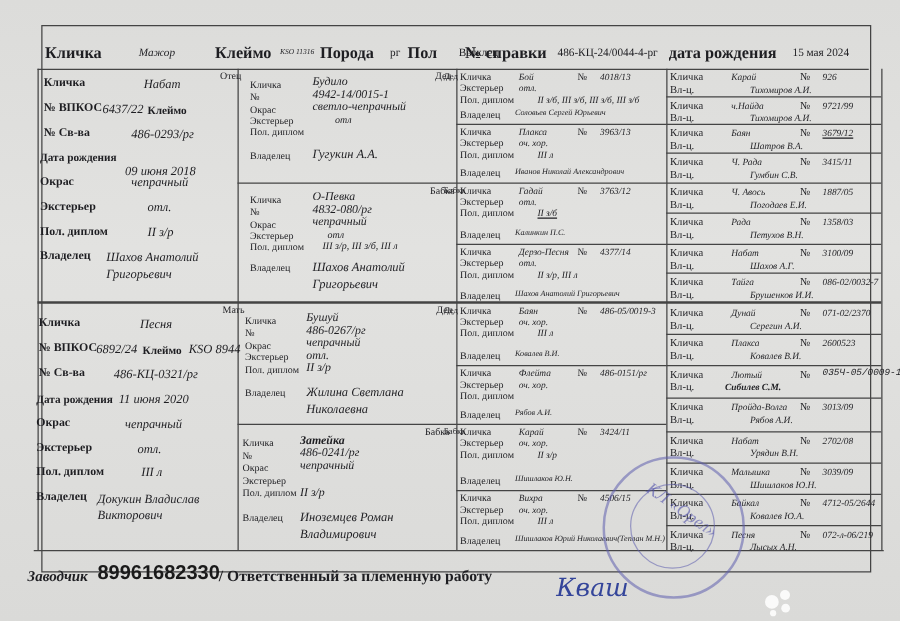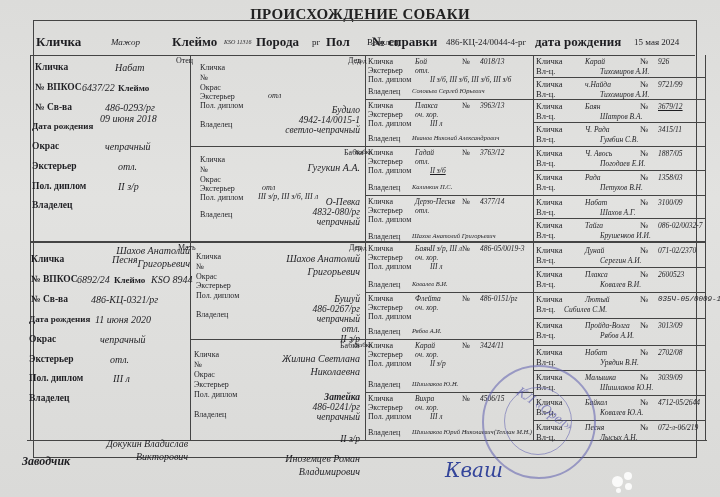--- a/index.html
+++ b/index.html
@@ -14,21 +14,21 @@
   .b{font-weight:bold;}
   .it{font-style:italic;}
   .sm{font-size:9px;}
   .xs{font-size:6px;}
   .frame{position:absolute;border:1px solid #333;}
   .line-h{position:absolute;height:0;border-top:1px solid #444;}
   .line-v{position:absolute;width:0;border-left:1px solid #444;}
   .lbl{position:absolute;font-size:9px;white-space:nowrap;}
   .lblb{position:absolute;font-size:9.5px;font-weight:bold;white-space:nowrap;}
   .val{position:absolute;font-size:10px;font-style:italic;white-space:nowrap;}
-  .valc{position:absolute;font-size:10px;font-style:italic;text-align:right;margin-top:44px;}
+  .valc{position:absolute;font-size:10px;font-style:italic;text-align:left;}
   .g3{position:absolute;font-size:8px;white-space:nowrap;}
   .g3v{position:absolute;font-size:7.5px;font-style:italic;white-space:nowrap;}
   .g4{position:absolute;font-size:8.5px;white-space:nowrap;}
   .g4v{position:absolute;font-size:7.5px;font-style:italic;white-space:nowrap;}
   .stamp{position:absolute;left:482px;top:365px;width:110px;height:110px;border-radius:50%;
          border:2px solid rgba(95,95,175,0.55);}
   .stamp .inner{position:absolute;left:20px;top:20px;width:66px;height:66px;border-radius:50%;
          border:1.5px solid rgba(95,95,175,0.55);}
   .stamp .txt{position:absolute;left:28px;top:34px;font-size:14px;color:rgba(80,80,170,0.6);
          transform:rotate(35deg);font-style:italic;}
@@ -37,21 +37,20 @@
   .avito{position:absolute;left:612px;top:468px;font-size:22px;font-weight:bold;color:rgba(255,255,255,0.85);
          font-family:"DejaVu Sans",sans-serif;}
   .avito-dots{position:absolute;left:612px;top:472px;width:22px;height:22px;}
   .avito-dots i{position:absolute;border-radius:50%;background:rgba(255,255,255,0.85);}
 </style>
 </head>
 <body>
 
 <div class="paper">
 
-  <div class="title">ПРОИСХОЖДЕНИЕ СОБАКИ</div>
 
   <div class="frame" style="left:33px;top:20px;width:662px;height:436px;border-color:#444;"></div>
 
   <div class="hdr">
     <span class="b" style="left:0;font-size:13px;">Кличка</span>
     <span class="it sm" style="left:75px;top:3px;">Мажор</span>
     <span class="b" style="left:136px;font-size:13px;">Клеймо</span>
     <span class="xs it" style="left:188px;top:5px;">KSO 11316</span>
     <span class="b" style="left:220px;font-size:13px;">Порода</span>
     <span class="sm" style="left:276px;top:3px;">рг</span>
@@ -99,21 +98,21 @@
   <div>
     <div class="lbl" style="left:176px;top:56px;font-size:8px;">Отец</div>
     <div class="lblb" style="left:35px;top:62px;">Кличка</div>
     <div class="val" style="left:115px;top:62px;">Набат</div>
     <div class="lblb" style="left:35px;top:82px;">№ ВПКОС</div>
     <div class="val" style="left:82px;top:82px;">6437/22</div>
     <div class="lblb" style="left:118px;top:83px;font-size:9px;">Клеймо</div>
     <div class="lblb" style="left:35px;top:102px;">№ Св-ва</div>
     <div class="val" style="left:105px;top:102px;">486-0293/рг</div>
     <div class="lblb" style="left:32px;top:121px;font-size:9px;">Дата рождения</div>
-    <div class="val" style="left:100px;top:113px;text-align:center;">09 июня 2018</div>
+    <div class="val" style="left:100px;top:132px;text-align:center;">09 июня 2018</div>
     <div class="lblb" style="left:32px;top:141px;">Окрас</div>
     <div class="val" style="left:105px;top:141px;">чепрачный</div>
     <div class="lblb" style="left:32px;top:161px;">Экстерьер</div>
     <div class="val" style="left:118px;top:161px;">отл.</div>
     <div class="lblb" style="left:32px;top:181px;">Пол. диплом</div>
     <div class="val" style="left:118px;top:181px;">II з/р</div>
     <div class="lblb" style="left:32px;top:200px;">Владелец</div>
     <div class="valc" style="left:85px;top:200px;width:105px;line-height:13px;">Шахов Анатолий Григорьевич</div>
   </div>
 
@@ -243,21 +242,21 @@
       </div>
       <div>
         <div class="lbl" style="left:355px;top:197px;font-size:7px;"></div>
         <div class="g3" style="left:368px;top:197px;">Кличка</div>
         <div class="g3v" style="left:415px;top:197px;">Дерзо-Песня</div>
         <div class="g3" style="left:462px;top:197px;">№</div>
         <div class="g3v" style="left:480px;top:197px;">4377/14</div>
         <div class="g3" style="left:368px;top:206px;">Экстерьер</div>
         <div class="g3v" style="left:415px;top:206px;">отл.</div>
         <div class="g3" style="left:368px;top:215px;">Пол. диплом</div>
-        <div class="g3v" style="left:430px;top:215px;margin-top:29px;">II з/р, III л</div>
+        <div class="g3v" style="left:430px;top:215px;">II з/р, III л</div>
         <div class="g3" style="left:368px;top:232px;">Владелец</div>
         <div class="g3v" style="left:412px;top:232px;font-size:6.5px;">Шахов Анатолий Григорьевич</div>
       </div>
       <div>
         <div class="lbl" style="left:355px;top:244px;font-size:7px;">Дед</div>
         <div class="g3" style="left:368px;top:244px;">Кличка</div>
         <div class="g3v" style="left:415px;top:244px;">Баян</div>
         <div class="g3" style="left:462px;top:244px;">№</div>
         <div class="g3v" style="left:480px;top:244px;">486-05/0019-3</div>
         <div class="g3" style="left:368px;top:253px;">Экстерьер</div>
@@ -388,21 +387,21 @@
         <div class="g4v" style="left:658px;top:270px;">2600523</div>
         <div class="g4" style="left:536px;top:279px;">Вл-ц.</div>
         <div class="g4v" style="left:600px;top:280px;">Ковалев В.И.</div>
       </div>
       <div>
         <div class="g4" style="left:536px;top:294px;">Кличка</div>
         <div class="g4v" style="left:585px;top:295px;">Лютый</div>
         <div class="g4" style="left:640px;top:294px;">№</div>
         <div class="g4v" style="left:658px;top:295px;font-family:Liberation Mono, monospace;">035Ч-05/0009-1</div>
         <div class="g4" style="left:536px;top:304px;">Вл-ц.</div>
-        <div class="g4v" style="left:564px;top:305px;">Сибилев С.М.</div>
+        <div class="g4v" style="left:580px;top:305px;font-weight:bold;">Сибилев С.М.</div>
       </div>
       <div>
         <div class="g4" style="left:536px;top:320px;">Кличка</div>
         <div class="g4v" style="left:585px;top:321px;">Пройда-Волга</div>
         <div class="g4" style="left:640px;top:320px;">№</div>
         <div class="g4v" style="left:658px;top:321px;">3013/09</div>
         <div class="g4" style="left:536px;top:330px;">Вл-ц.</div>
         <div class="g4v" style="left:600px;top:331px;">Рябов А.И.</div>
       </div>
       <div>
@@ -438,20 +437,22 @@
         <div class="g4v" style="left:600px;top:433px;">Лысых А.Н.</div>
       </div>
     </div>
 
   <div class="stamp">
     <div class="inner"></div>
     <div class="txt">КЛ «Орел»</div>
   </div>
 
   <div class="lblb" style="left:22px;top:454px;font-size:12px;font-style:italic;">Заводчик</div>
+  <div style="position:absolute;left:78px;top:450px;font-size:16px;font-weight:bold;font-family:'Liberation Sans',sans-serif;color:#1a1a1a;">89961682330</div>
+  <div class="lblb" style="left:175px;top:454px;font-size:12.5px;">/ Ответственный за племенную работу</div>
   <div class="sig">Кваш</div>
 
   <div class="avito-dots">
     <i style="left:0;top:4px;width:11px;height:11px;"></i>
     <i style="left:12px;top:0;width:8px;height:8px;"></i>
     <i style="left:13px;top:11px;width:7px;height:7px;"></i>
     <i style="left:4px;top:16px;width:5px;height:5px;"></i>
   </div>
 </div>
 

